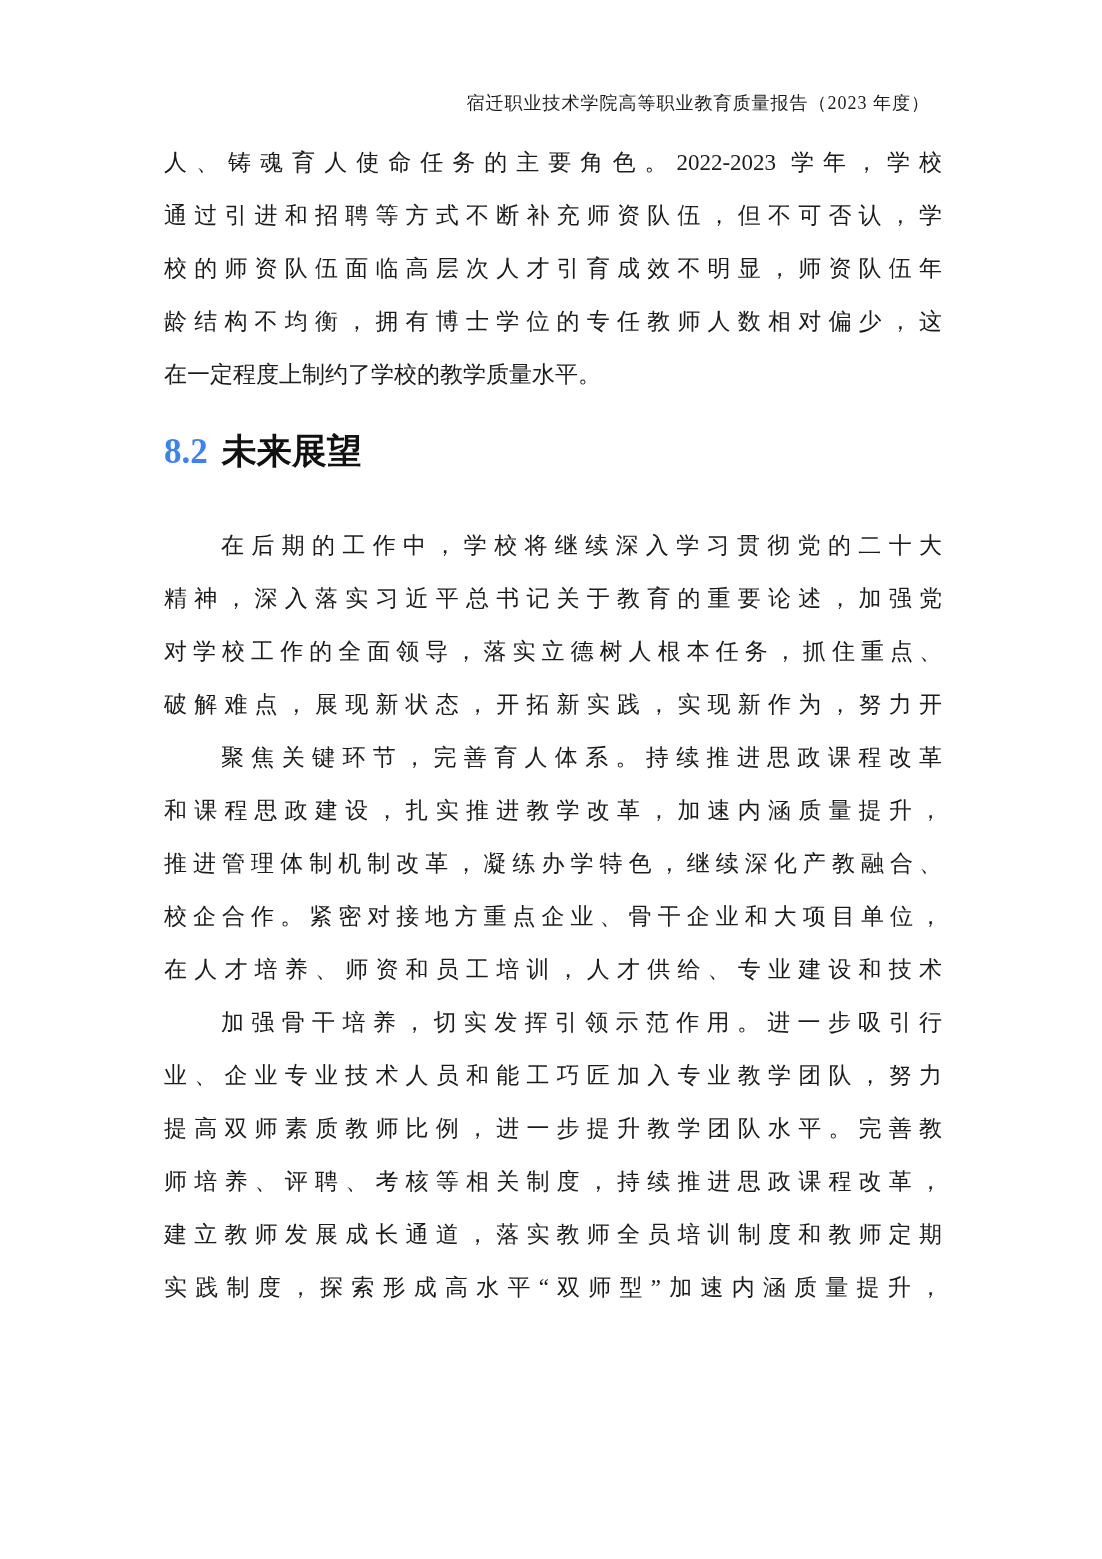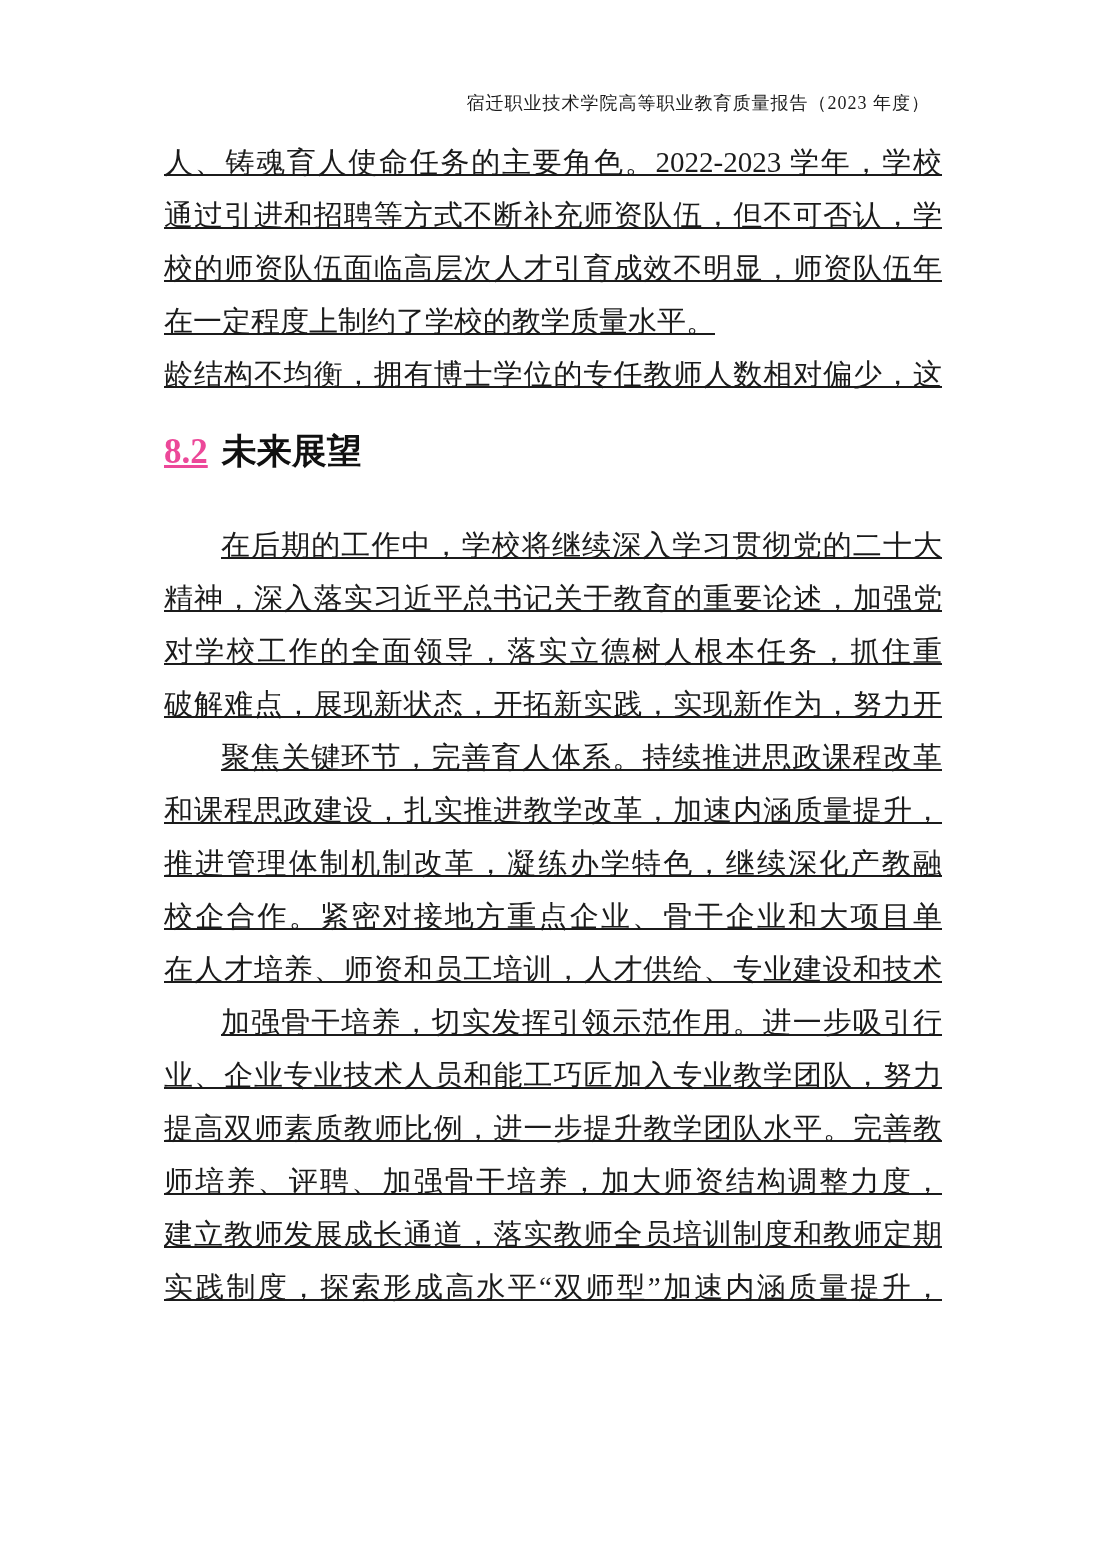--- a/index.html
+++ b/index.html
@@ -26,28 +26,27 @@
     color: #1b1b1b;
     white-space: nowrap;
   }
   .content {
     position: absolute;
     left: 164px;
     top: 136px;
     width: 778px;
   }
   .para .line {
-    font-size: 29px;
+    font-size: 23px;
     height: 53px;
     line-height: 53px;
     text-align: justify;
     text-align-last: justify;
     white-space: normal;
     overflow: hidden;
-    text-decoration: underline;
   }
   .para .line.indent {
     padding-left: 57px;
   }
   .para .line.last {
     text-align: left;
     text-align-last: left;
   }
   .section-heading {
     margin: 24px 0 40px 0;
@@ -76,26 +75,26 @@
 <div class="page">
 
   <div class="running-header">宿迁职业技术学院高等职业教育质量报告（2023 年度）</div>
 
   <main class="content">
 
     <section class="para">
         <div class="line">人、铸魂育人使命任务的主要角色。2022-2023 学年，学校</div>
         <div class="line">通过引进和招聘等方式不断补充师资队伍，但不可否认，学</div>
         <div class="line">校的师资队伍面临高层次人才引育成效不明显，师资队伍年</div>
+        <div class="line">龄结构不均衡，拥有博士学位的专任教师人数相对偏少，这</div>
         <div class="line last">在一定程度上制约了学校的教学质量水平。</div>
-        <div class="line">龄结构不均衡，拥有博士学位的专任教师人数相对偏少，这</div>
       </section>
 
     <h2 class="section-heading">
-      <span class="num" style="color: #ec4899; text-decoration: underline;">8.2</span><span>未来展望</span>
+      <span class="num" style="color: #3b82f6;">8.2</span><span>未来展望</span>
     </h2>
 
     <section class="para">
         <div class="line indent">在后期的工作中，学校将继续深入学习贯彻党的二十大</div>
         <div class="line">精神，深入落实习近平总书记关于教育的重要论述，加强党</div>
         <div class="line">对学校工作的全面领导，落实立德树人根本任务，抓住重点、</div>
         <div class="line">破解难点，展现新状态，开拓新实践，实现新作为，努力开</div>
       </section>
 
     <section class="para">
@@ -103,21 +102,21 @@
         <div class="line">和课程思政建设，扎实推进教学改革，加速内涵质量提升，</div>
         <div class="line">推进管理体制机制改革，凝练办学特色，继续深化产教融合、</div>
         <div class="line">校企合作。紧密对接地方重点企业、骨干企业和大项目单位，</div>
         <div class="line">在人才培养、师资和员工培训，人才供给、专业建设和技术</div>
       </section>
 
     <section class="para">
         <div class="line indent">加强骨干培养，切实发挥引领示范作用。进一步吸引行</div>
         <div class="line">业、企业专业技术人员和能工巧匠加入专业教学团队，努力</div>
         <div class="line">提高双师素质教师比例，进一步提升教学团队水平。完善教</div>
-        <div class="line">师培养、评聘、加强骨干培养，加大师资结构调整力度，</div>
+        <div class="line">师培养、评聘、考核等相关制度，持续推进思政课程改革，</div>
         <div class="line">建立教师发展成长通道，落实教师全员培训制度和教师定期</div>
         <div class="line">实践制度，探索形成高水平“双师型”加速内涵质量提升，</div>
       </section>
 
   </main>
 
   <div class="page-number">96</div>
 
 </div>
 

